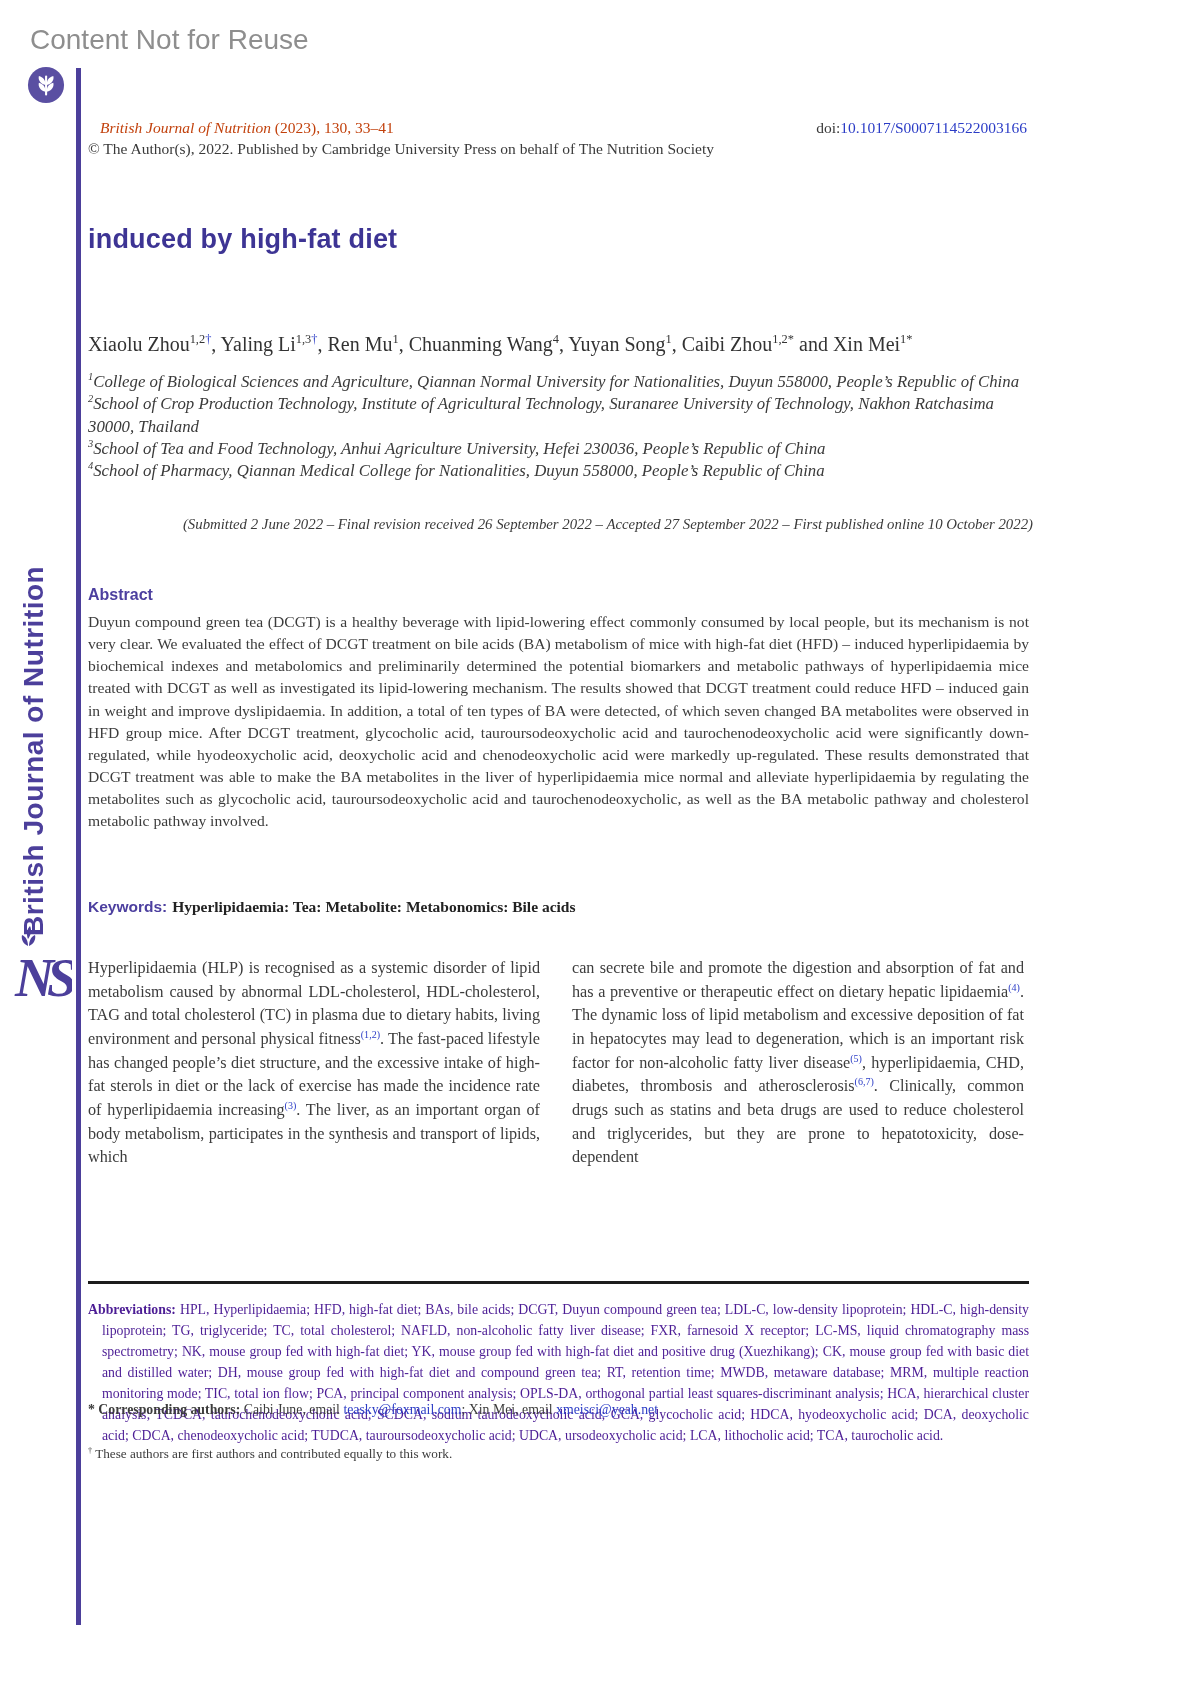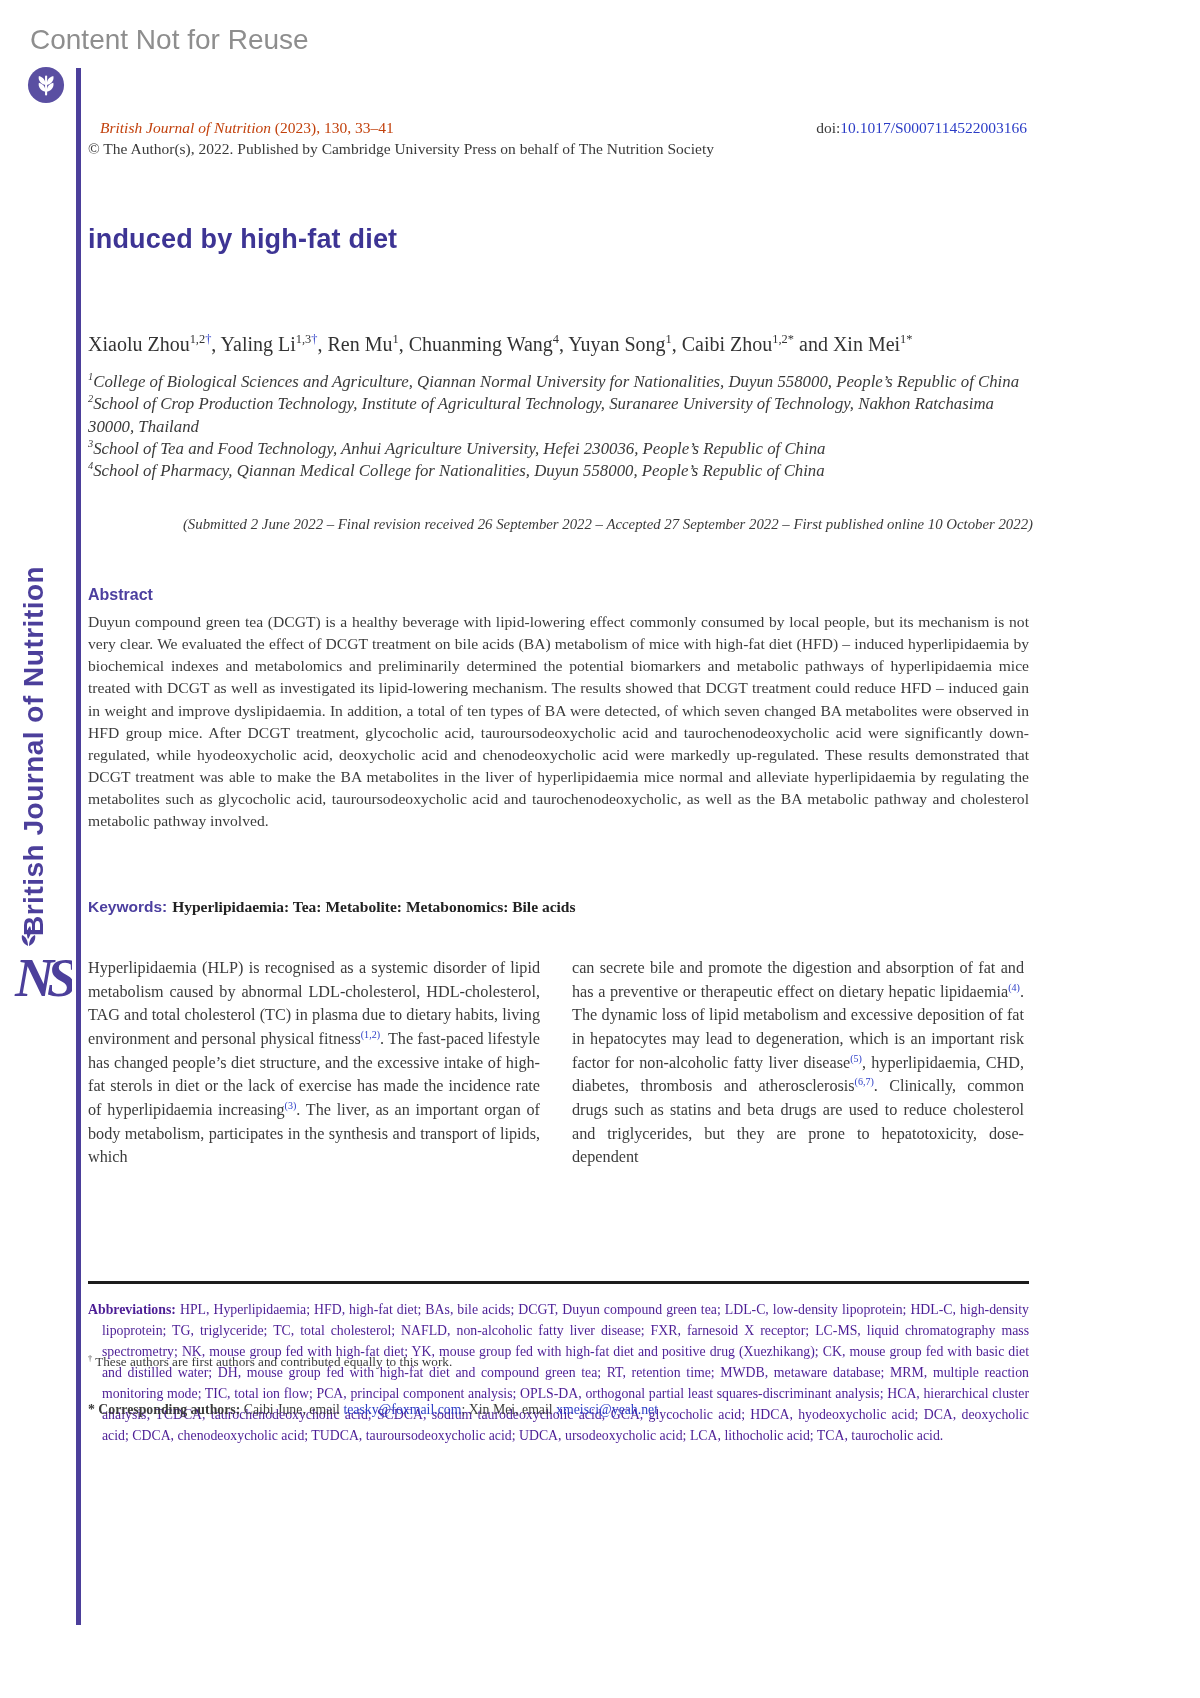--- a/index.html
+++ b/index.html
@@ -28,21 +28,21 @@
         text-align:justify;color:#3c3c3c;}
   .kw{position:absolute;left:88px;top:898px;font-size:15.5px;}
   .kw-label{font-family:"Liberation Sans",sans-serif;font-weight:bold;color:#4c3f9f;}
   .kw-value{font-weight:bold;color:#222;margin-left:1px;}
   .cols{position:absolute;left:88px;top:944px;width:941px;display:flex;gap:32px;margin-top:13px;}
   .col{width:452px;font-size:16.2px;line-height:1.46;text-align:justify;color:#3c3c3c;}
   .rule{position:absolute;left:88px;top:1281px;width:941px;height:3px;background:#1c1c1c;}
   .abbr{position:absolute;left:88px;top:1300px;width:941px;box-sizing:border-box;font-size:13.8px;
         line-height:1.52;text-align:justify;color:#4c1d95;padding-left:14px;text-indent:-14px;}
   .corr{position:absolute;left:88px;top:1402px;width:941px;font-size:13.8px;color:#3c3c3c;}
-  .equal{position:absolute;left:88px;top:1354px;width:941px;font-size:13.2px;color:#3c3c3c;font-family:Liberation Serif, serif;}
+  .equal{position:absolute;left:88px;top:1446px;width:941px;font-size:13.2px;color:#3c3c3c;font-family:Liberation Serif, serif;}
   sup{font-size:62%;line-height:0;vertical-align:super;}
   .link{color:#2b3cc6;}
   .it{font-style:italic;}
 </style>
 </head>
 <body>
 
 <div class="page">
 
   <div class="reuse-banner">Content Not for Reuse</div>

